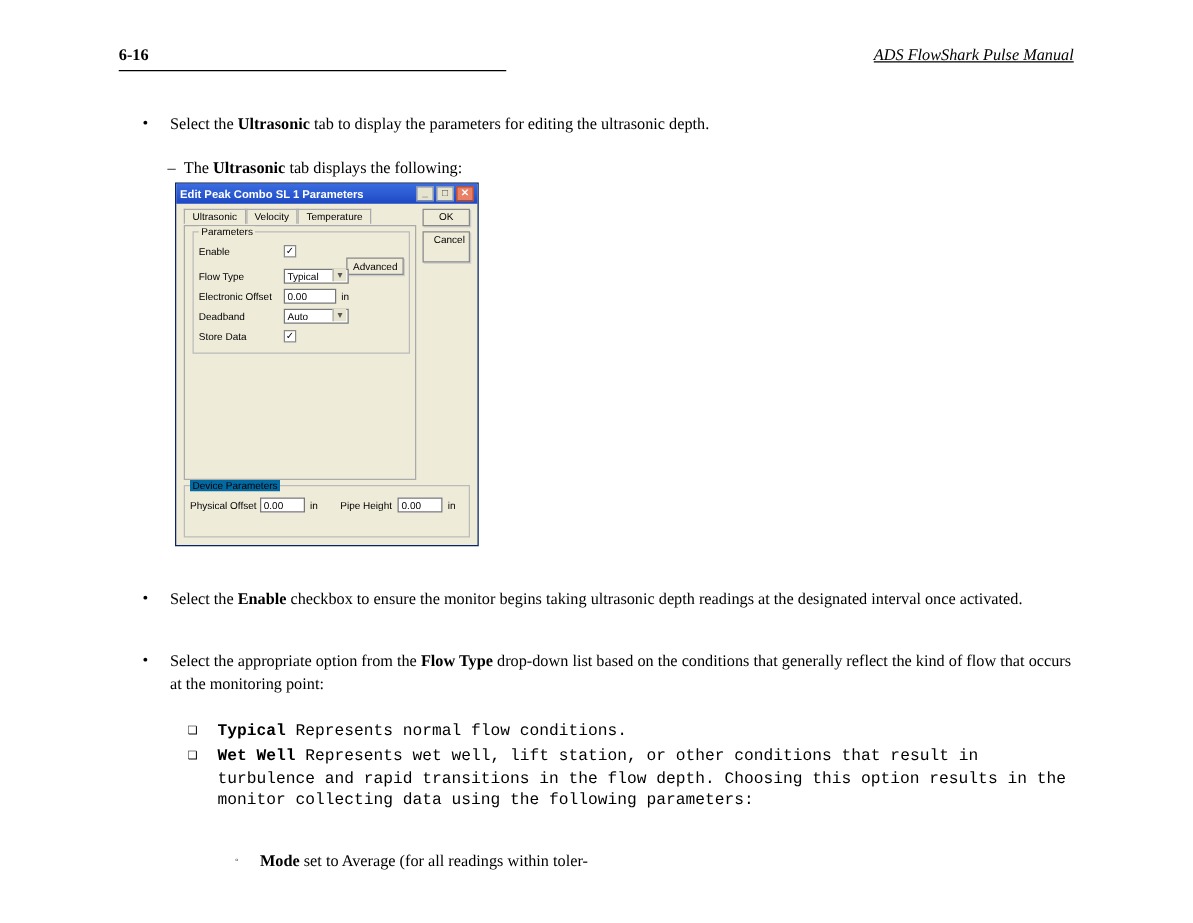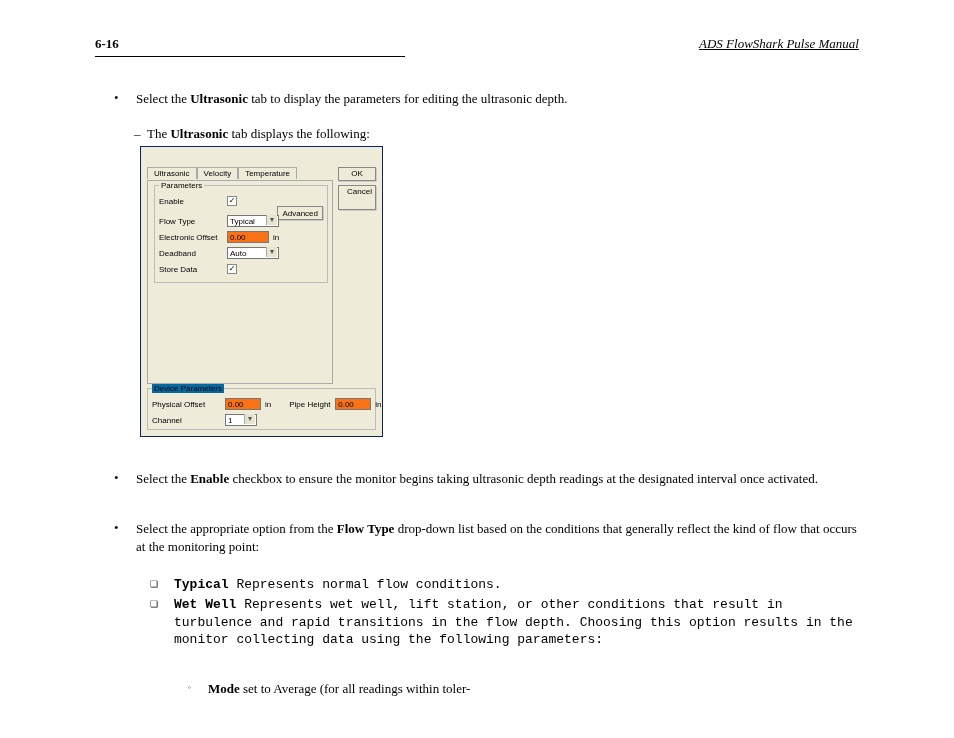--- a/index.html
+++ b/index.html
@@ -101,41 +101,41 @@
       position: absolute; top: 4px; left: 6px; width: 174px; height: 98px;
       border: 1px solid #bbb;
     }
     .fieldset-params .lgd {
       position: absolute; top: -5px; left: 4px; background: #eeebd9;
       padding: 0 2px; font-size: 8px;
     }
     .row { position: absolute; left: 4px; right: 4px; height: 14px; display: flex; align-items: center; }
     .lbl { width: 68px; font-size: 8px; flex-shrink: 0; }
     .chk { width: 10px; height: 10px; border: 1px solid #888; background: #fff; font-size: 8px; line-height: 8px; text-align: center;}
-    .txt { width: 42px; height: 12px; border: 1px solid #777; background: #f97316; font-size: 8px; padding: 0 2px; line-height: 11px; }
+    .txt { width: 42px; height: 12px; border: 1px solid #777; background: #ffffff; font-size: 8px; padding: 0 2px; line-height: 11px; }
     .sel { width: 52px; height: 12px; border: 1px solid #777; background: #fff; font-size: 8px; padding: 0 2px; line-height: 11px; position: relative;}
     .sel::after { content: "▾"; position: absolute; right: 1px; top: -1px; font-size: 8px; color: #555; background: #e6e3cf; width: 10px; text-align: center; border-left: 1px solid #aaa; height: 10px; line-height: 10px;}
     .unit { font-size: 8px; margin-left: 4px; }
     .btn {
       border: 1px solid #888; background: #eeebd9;
       font-size: 8px; padding: 1px 8px; box-shadow: 1px 1px 0 #ccc;
     }
     .ok-btn { position: absolute; top: 20px; right: 6px; width: 38px; height: 14px; text-align: center;}
     .cancel-btn { position: absolute; top: 38px; right: 6px; width: 38px; height: 25px; text-align: center; }
     .adv-btn { position: absolute; top: 8px; right: 4px; padding: 1px 4px; left: auto !important; margin-top: 12px;}
     .fieldset-dev {
       position: absolute; bottom: 6px; left: 6px; right: 6px; height: 42px;
       border: 1px solid #bbb;
     }
     .fieldset-dev .lgd {
       position: absolute; top: -5px; left: 4px; background: #0369a1;
       padding: 0 2px; font-size: 8px;
     }
     .devrow { position: absolute; left: 4px; right: 4px; height: 14px; display: flex; align-items: center;}
-    .devrow .lbl { width: 73px; }
+    .devrow .lbl { width: 56px; }
     .devrow .txt { width: 36px; }
     .devrow .half { display: flex; align-items: center; flex: 1; }
 
     .b2 { top: 470px; }
     .b3 { top: 520px; }
 
     .sq-row {
       position: absolute;
       left: 150px;
       right: 95px;
@@ -165,20 +165,27 @@
 
 <div class="bullet-row b1">
   <div class="bullet">•</div>
   <div class="bullet-text">
     Select the <strong>Ultrasonic</strong> tab to display the parameters for editing the ultrasonic depth.
   </div>
 </div>
 <div class="sub1">–&nbsp;&nbsp;The <strong>Ultrasonic</strong> tab displays the following:</div>
 
 <div class="dialog">
+  <div class="titlebar">
+    <span>Edit Peak Combo SL 1 Parameters</span>
+    <span class="spacer"></span>
+    <span class="win-btn">_</span>
+    <span class="win-btn">□</span>
+    <span class="win-btn win-close">✕</span>
+  </div>
 
   <div class="tabs">
     <div class="tab active">Ultrasonic</div>
     <div class="tab">Velocity</div>
     <div class="tab">Temperature</div>
   </div>
 
   <div class="btn ok-btn">OK</div>
   <div class="btn cancel-btn">Cancel</div>
 
@@ -223,24 +230,20 @@
         <div class="lbl">Physical Offset</div>
         <div class="txt">0.00</div>
         <div class="unit">in</div>
       </div>
       <div class="half" style="margin-left:18px">
         <div class="lbl" style="width:46px">Pipe Height</div>
         <div class="txt">0.00</div>
         <div class="unit">in</div>
       </div>
     </div>
-    <div class="devrow" style="top:24px">
-      <div class="lbl">Channel</div>
-      <div class="sel" style="width:32px">1</div>
-    </div>
   </div>
 </div>
 
 <div class="bullet-row b2">
   <div class="bullet">•</div>
   <div class="bullet-text">
     Select the <strong>Enable</strong> checkbox to ensure the monitor begins taking ultrasonic depth readings at the designated interval once activated.
   </div>
 </div>
 

